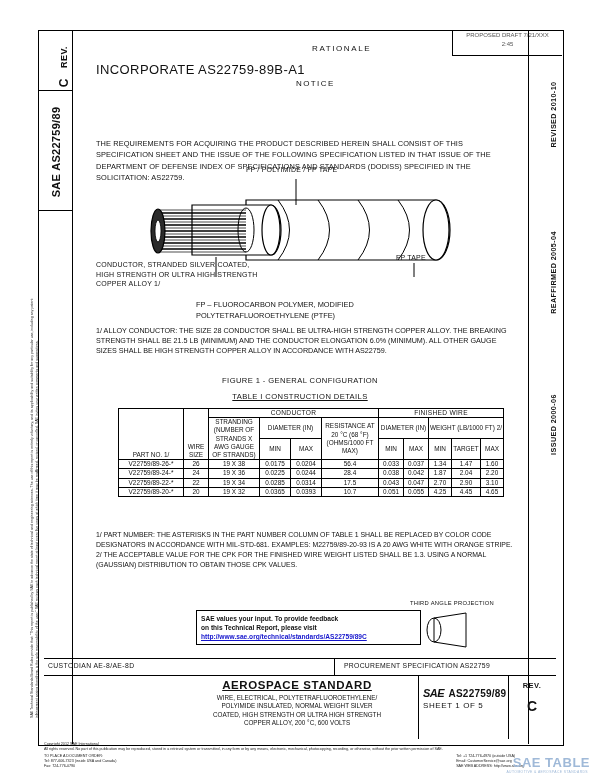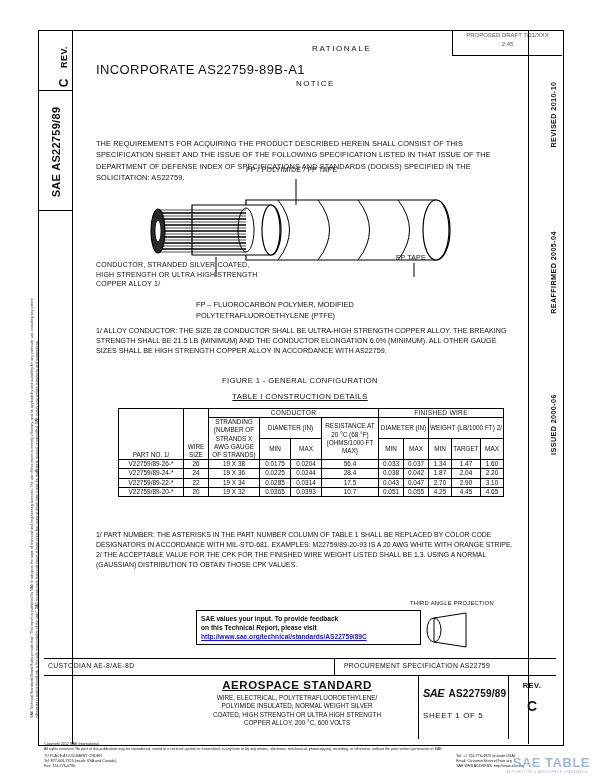--- a/index.html
+++ b/index.html
@@ -78,21 +78,21 @@
 
   .tb-row2{position:absolute;left:0;top:16px;width:512px;height:64px;}
   .c1{position:absolute;left:0;top:0;width:132px;height:64px;border-right:1.4px solid #000;}
   .c2{position:absolute;left:132px;top:0;width:242px;height:64px;border-right:1.4px solid #000;}
   .c3{position:absolute;left:374px;top:0;width:90px;height:64px;border-right:1.4px solid #000;}
   .c4{position:absolute;left:464px;top:0;width:48px;height:64px;}
 
   .as-title{text-align:center;font-size:11.5px;font-weight:bold;letter-spacing:.6px;margin-top:4px;text-decoration:underline;}
   .as-desc{text-align:center;font-size:6.3px;line-height:8.4px;margin-top:3px;padding:0 6px;}
   .docnum{font-size:10px;font-weight:bold;letter-spacing:.2px;}
-  .sheet{font-size:8px;letter-spacing:.6px;margin-top:10px;}
+  .sheet{font-size:8px;letter-spacing:.6px;}
   .revhdr{text-align:center;font-size:7.5px;font-weight:bold;letter-spacing:.4px;margin-top:6px;}
   .revbig{text-align:center;font-size:14px;font-weight:bold;margin-top:8px;}
 
   .saelogo{font-size:16px;font-weight:bold;font-style:italic;letter-spacing:-.5px;}
   .saelogo .bx{font-style:normal;}
   .sub-logo{font-size:4.6px;font-style:italic;color:#333;}
 
   
   .legal{position:absolute;left:14px;top:300px;width:420px;font-size:3.6px;line-height:5.2px;color:#222;transform:rotate(-90deg);transform-origin:0 0;}
 

